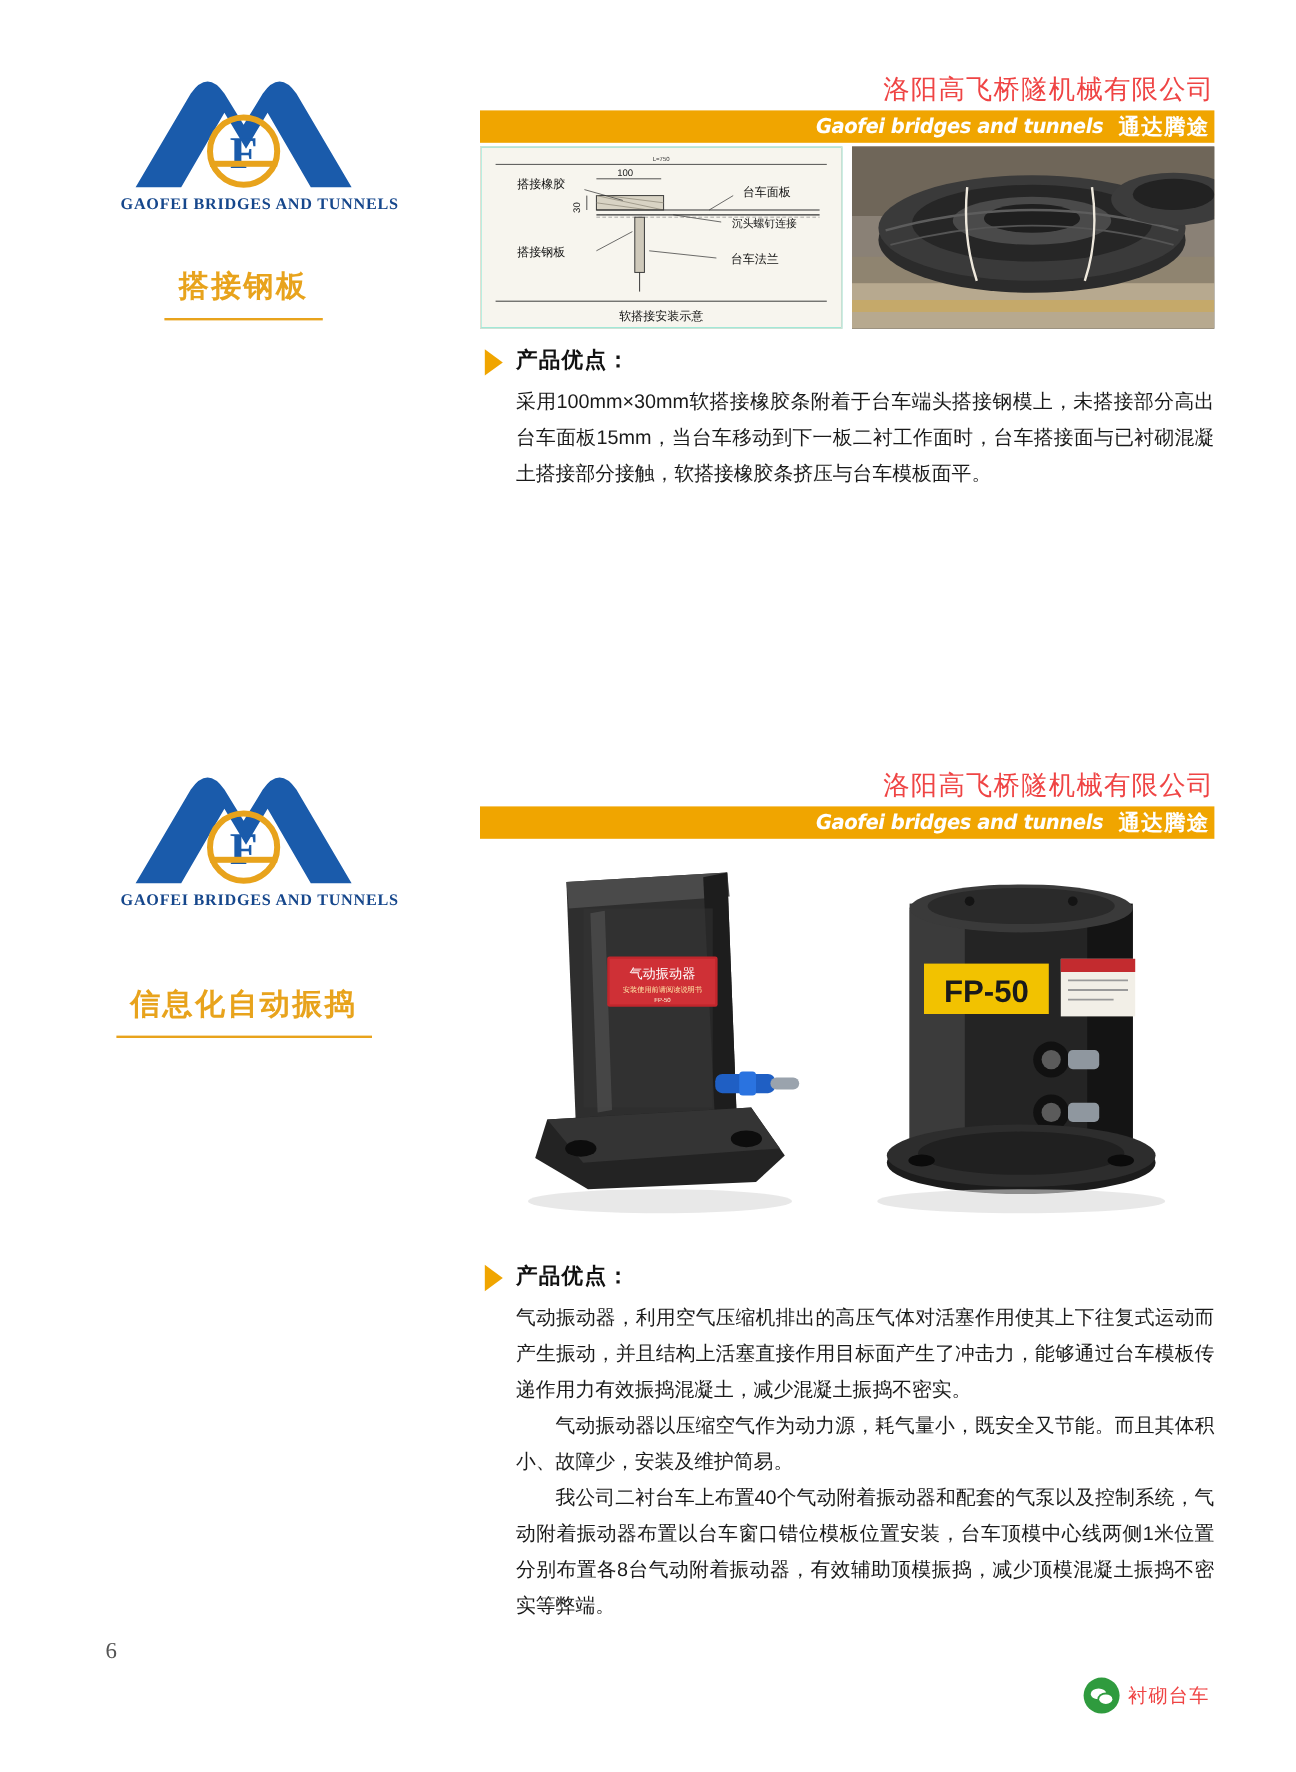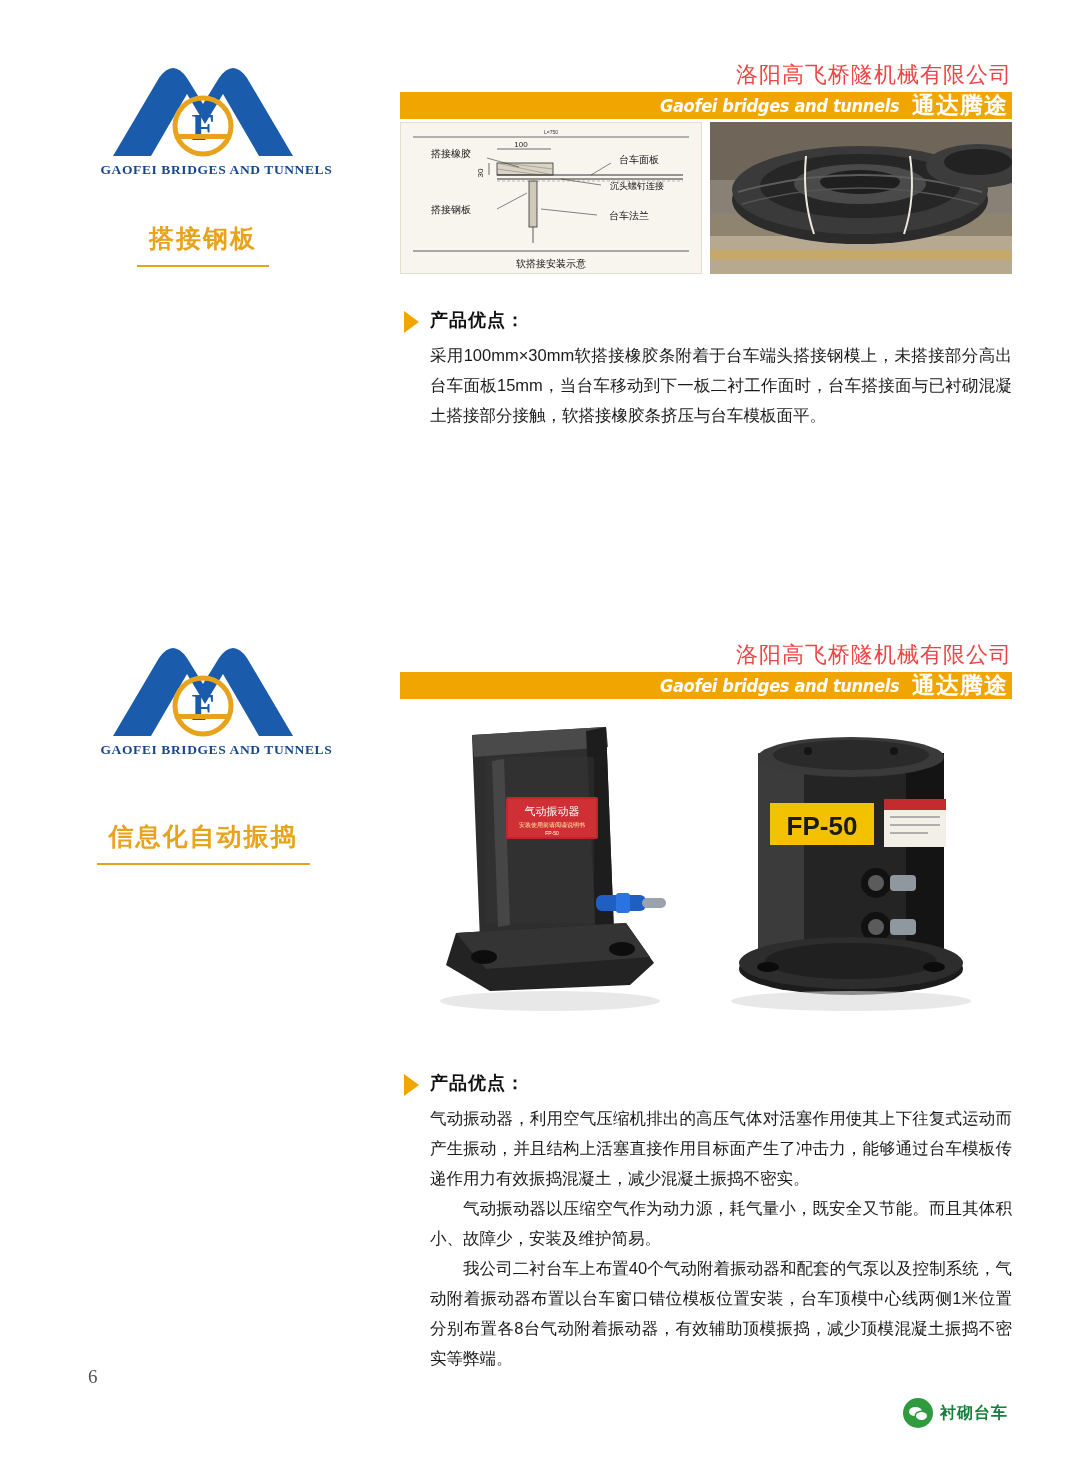--- a/index.html
+++ b/index.html
@@ -94,21 +94,21 @@
     font-family: "DejaVu Sans", sans-serif;
     font-size: 17px;
     font-weight: bold;
     font-style: italic;
     color: #ffffff;
     letter-spacing: -0.4px;
     transform: scaleX(0.96);
     white-space: nowrap;
   }
   .banner-cn {
-    font-size: 23px;
+    font-size: 18px;
     font-weight: bold;
     color: #ffffff;
     margin-left: 8px;
     letter-spacing: 1px;
     white-space: nowrap;
   }
 
   
   .fig-row {
     display: flex;
@@ -127,21 +127,21 @@
   .fig-photo-strip {
     width: 302px;
     height: 152px;
     position: relative;
     overflow: hidden;
     background: #6a6256;
   }
 
   
   .points {
-    margin-top: 34px;
+    margin-top: 14px;
     position: relative;
     padding-left: 30px;
   }
   .tri {
     position: absolute;
     left: 4px;
     top: 3px;
     width: 0;
     height: 0;
     border-left: 15px solid #f0a500;
@@ -207,23 +207,22 @@
     content: "";
     position: absolute;
     left: 13px; top: 14px;
     width: 11px; height: 8px;
     border-radius: 50%;
     background: #fff;
     box-shadow: 0 0 0 1.5px #2f9b3e;
   }
   .wechat-text {
     font-size: 16px;
-    color: #15803d;
+    color: #ef4444;
     letter-spacing: 1px;
-    font-weight: bold;
   }
 </style>
 </head>
 <body>
 
 <div class="section sec1">
 
   <div class="brand-col" style="top:0;">
     <div class="logo-wrap">
       <svg class="logo-svg" width="205" height="100" viewBox="0 0 205 100">

